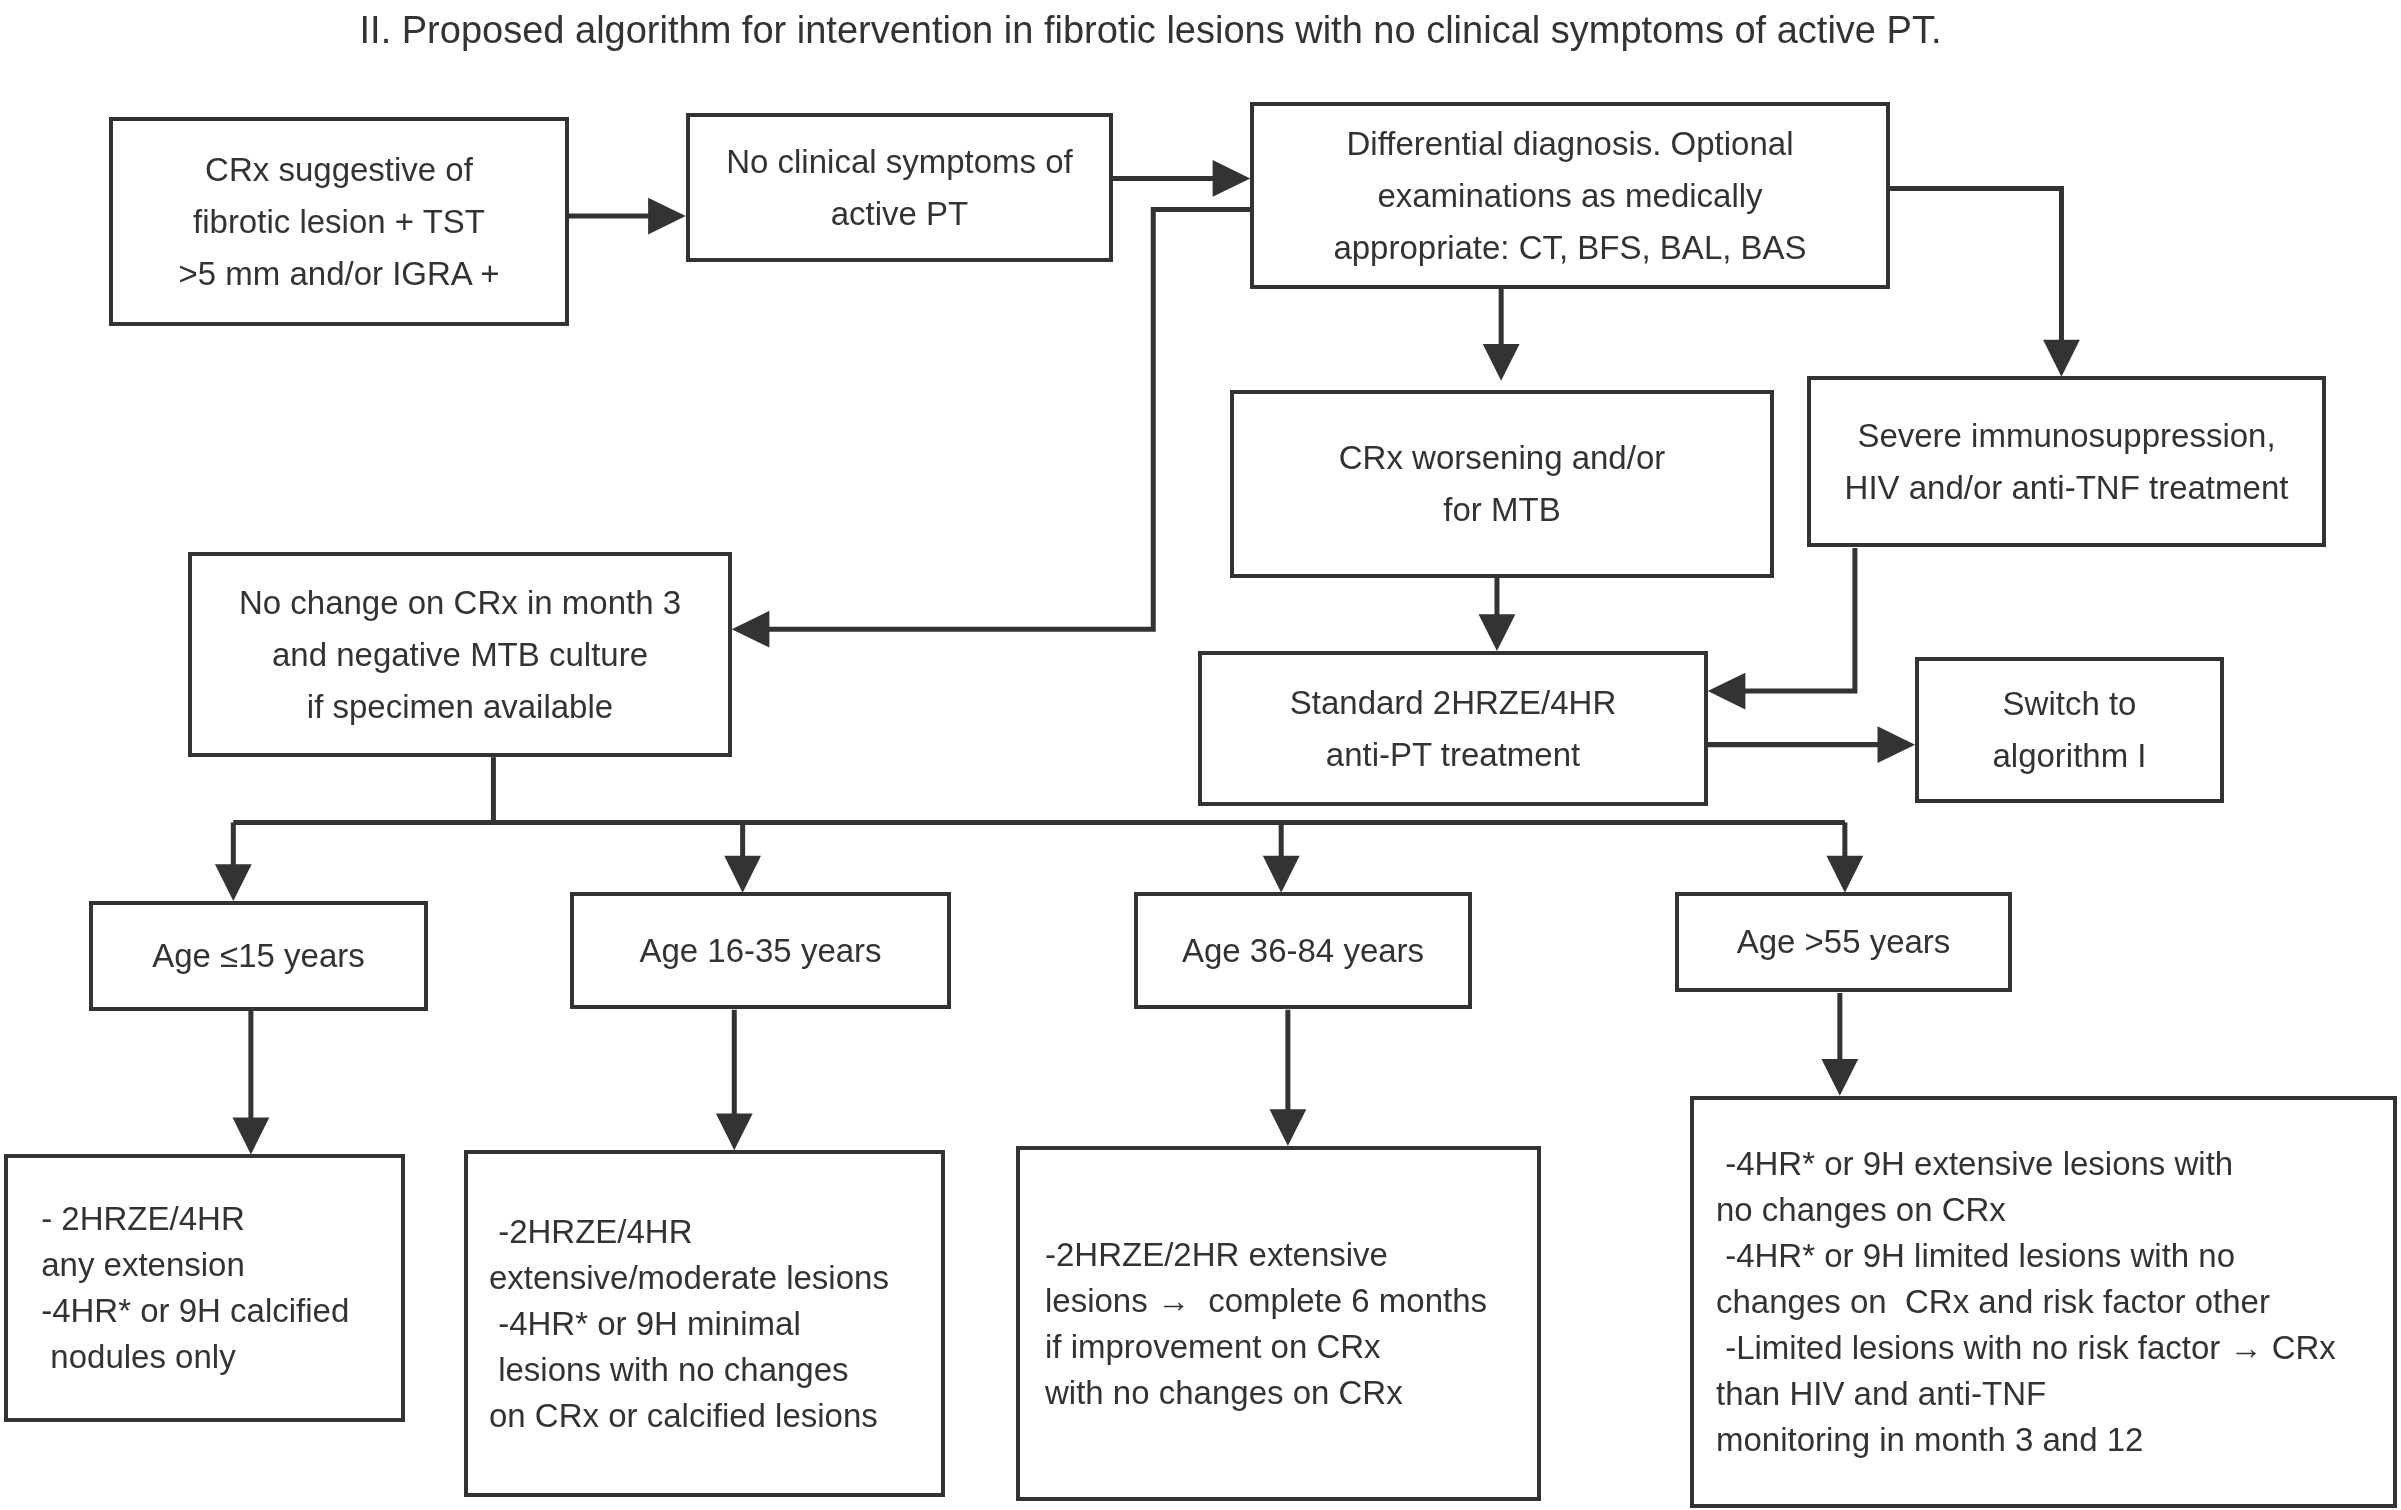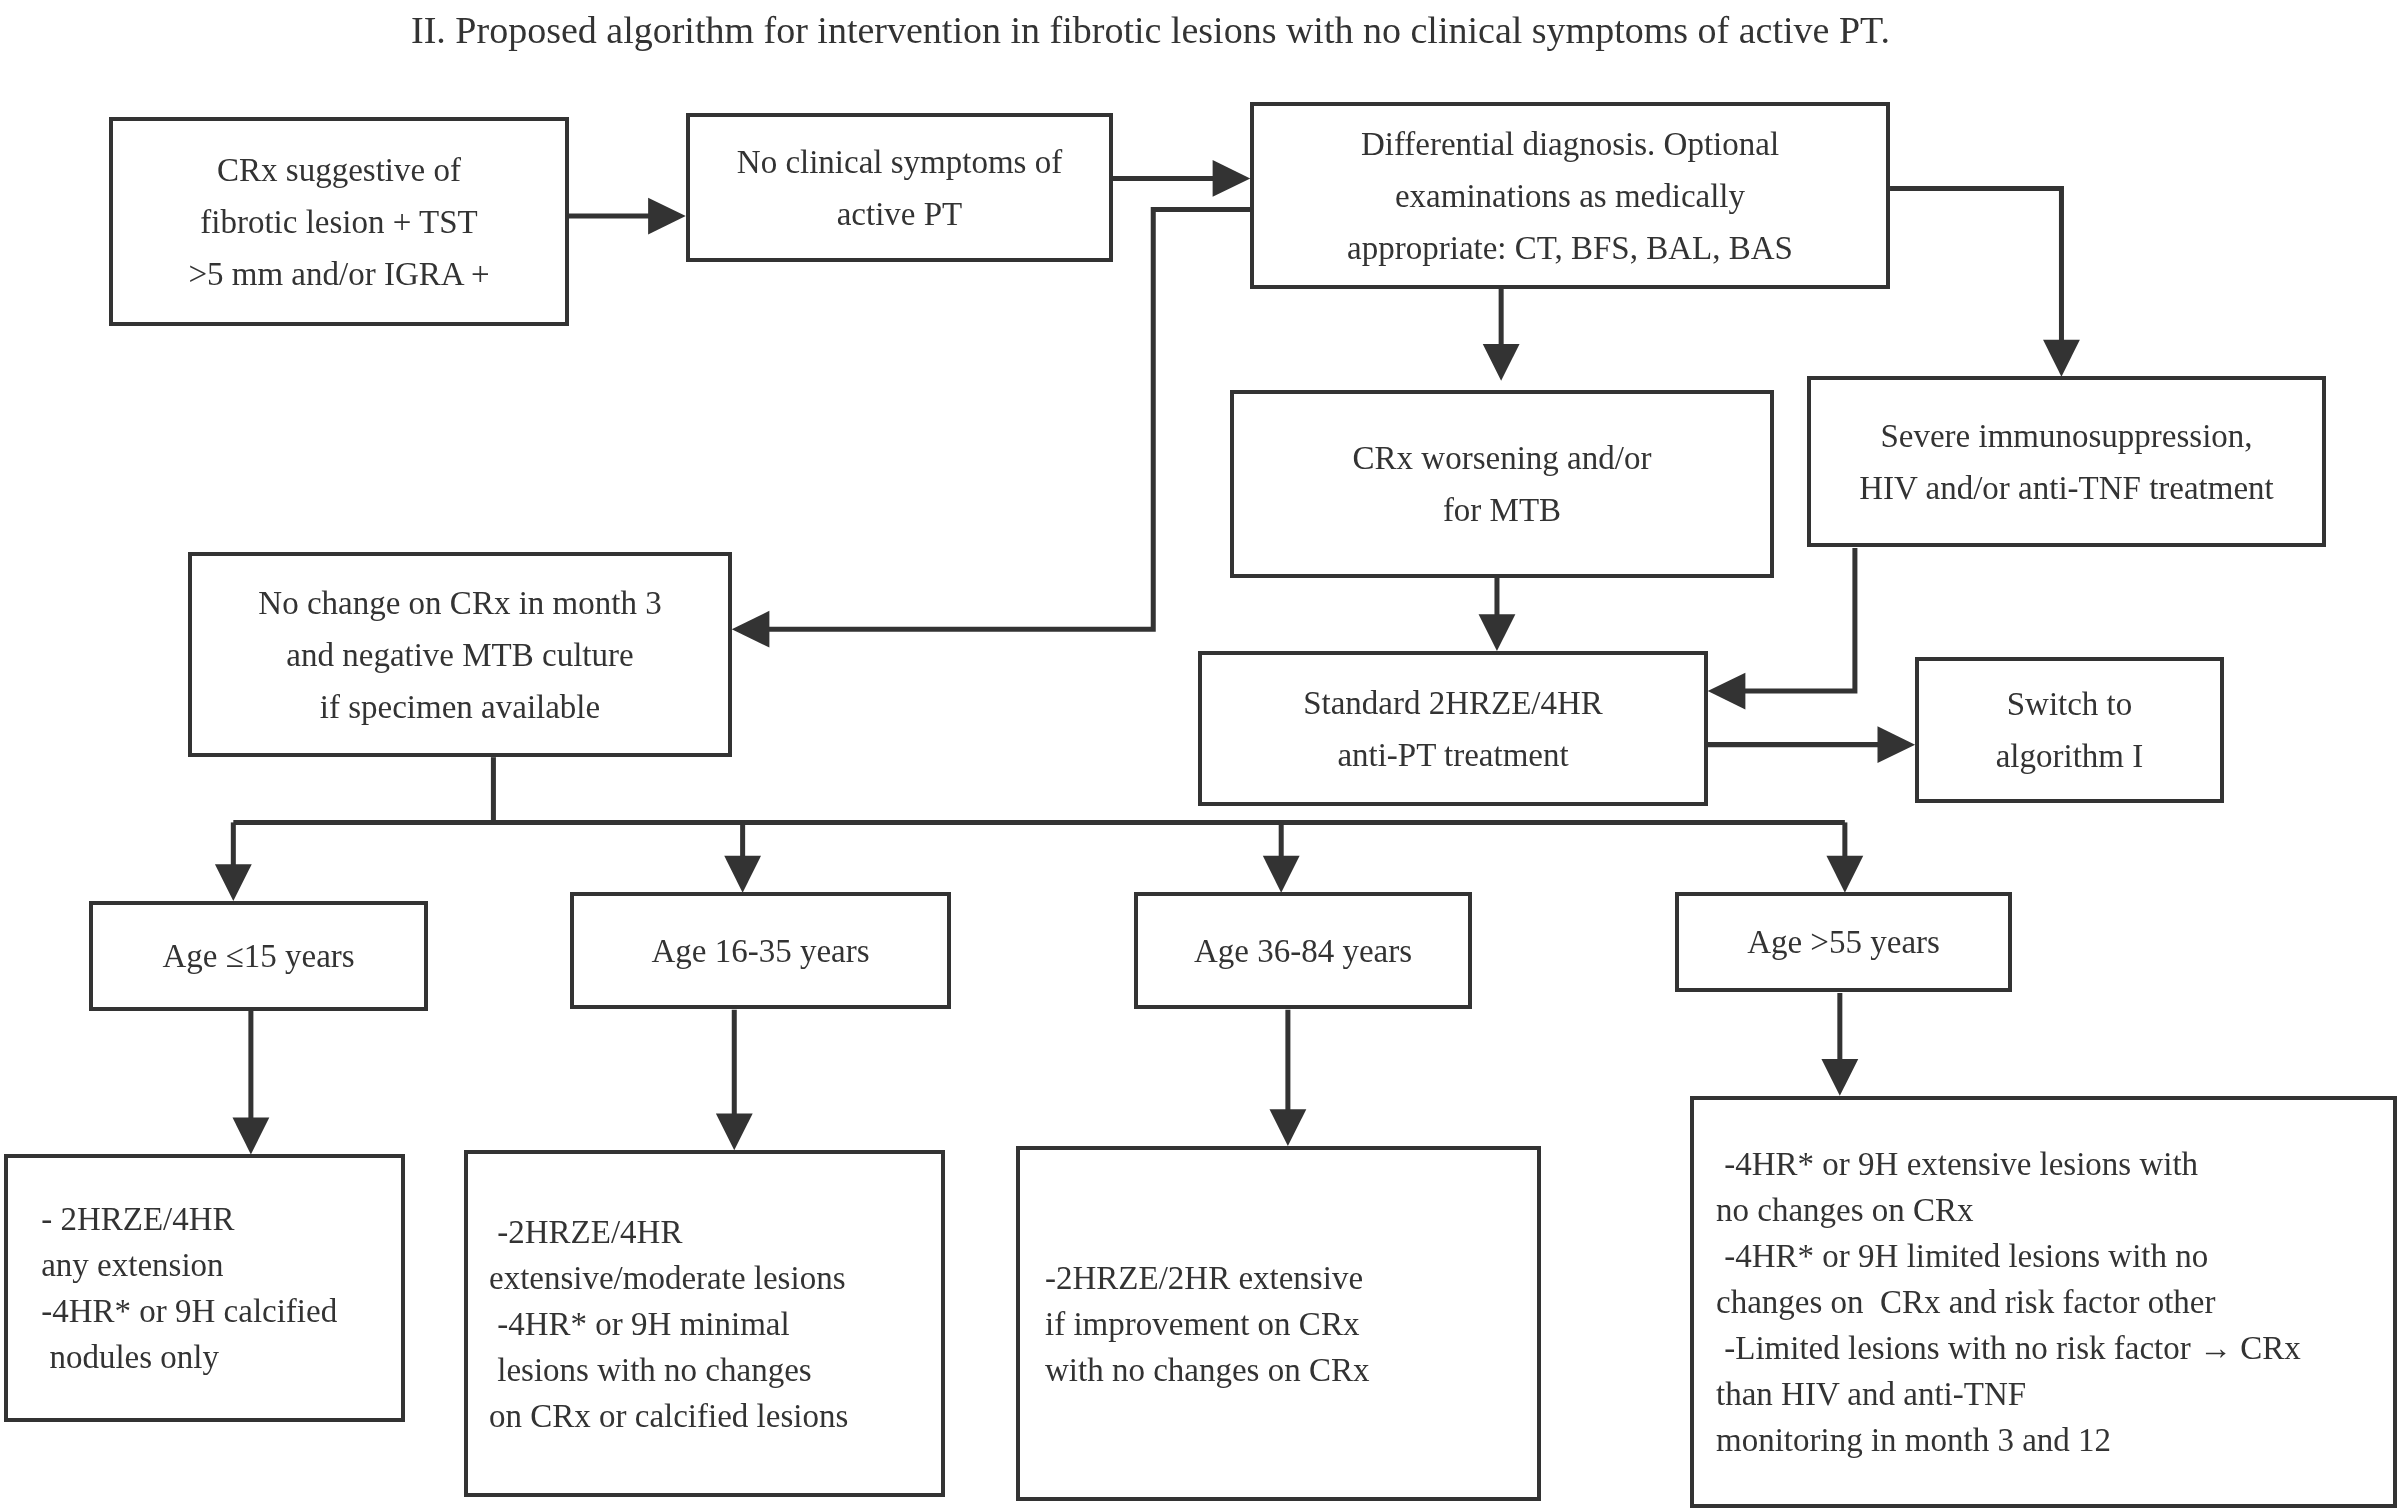--- a/index.html
+++ b/index.html
@@ -1,18 +1,18 @@
 <!DOCTYPE html>
 <html style="font-size:13.4px"><head>
 <meta charset="utf-8">
 <style>
   html,body{margin:0;padding:0;background:#ffffff;}
   #canvas{
     position:relative;width:2401px;height:1511px;background:#ffffff;
-    font-family:Liberation Serif, serif;color:#333333;overflow:hidden;
+    font-family:Liberation Sans, sans-serif;color:#333333;overflow:hidden;
   }
   #title{
     position:absolute;top:5px;left:272px;width:1757px;text-align:center;
     font-size:38px;line-height:50px;color:#333333;letter-spacing:0px;
   }
   .node{
     position:absolute;border:4.2px solid #333333;background:#ffffff;
     display:flex;flex-direction:column;justify-content:center;align-items:center;
     text-align:center;font-size:33px;line-height:52px;box-sizing:border-box;
   }
@@ -169,20 +169,21 @@
   <div class="node left" style="left:464px;top:1150px;width:481px;height:347px;padding-left:21px">
     <div class="ln"> -2HRZE/4HR</div>
     <div class="ln">extensive/moderate lesions</div>
     <div class="ln"> -4HR* or 9H minimal</div>
     <div class="ln"> lesions with no changes</div>
     <div class="ln">on CRx or calcified lesions</div>
   </div>
 
   <div class="node left" style="left:1016px;top:1146px;width:525px;height:355px;padding-left:25px">
     <div class="ln">-2HRZE/2HR extensive</div>
+    <div class="ln">lesions →  complete 6 months</div>
     <div class="ln">if improvement on CRx</div>
     <div class="ln">with no changes on CRx</div>
   </div>
 
   <div class="node left" style="left:1690px;top:1096px;width:707px;height:412px;padding-left:22px;font-size:33px">
     <div class="ln"> -4HR* or 9H extensive lesions with</div>
     <div class="ln">no changes on CRx</div>
     <div class="ln"> -4HR* or 9H limited lesions with no</div>
     <div class="ln">changes on  CRx and risk factor other</div>
     <div class="ln"> -Limited lesions with no risk factor → CRx</div>

